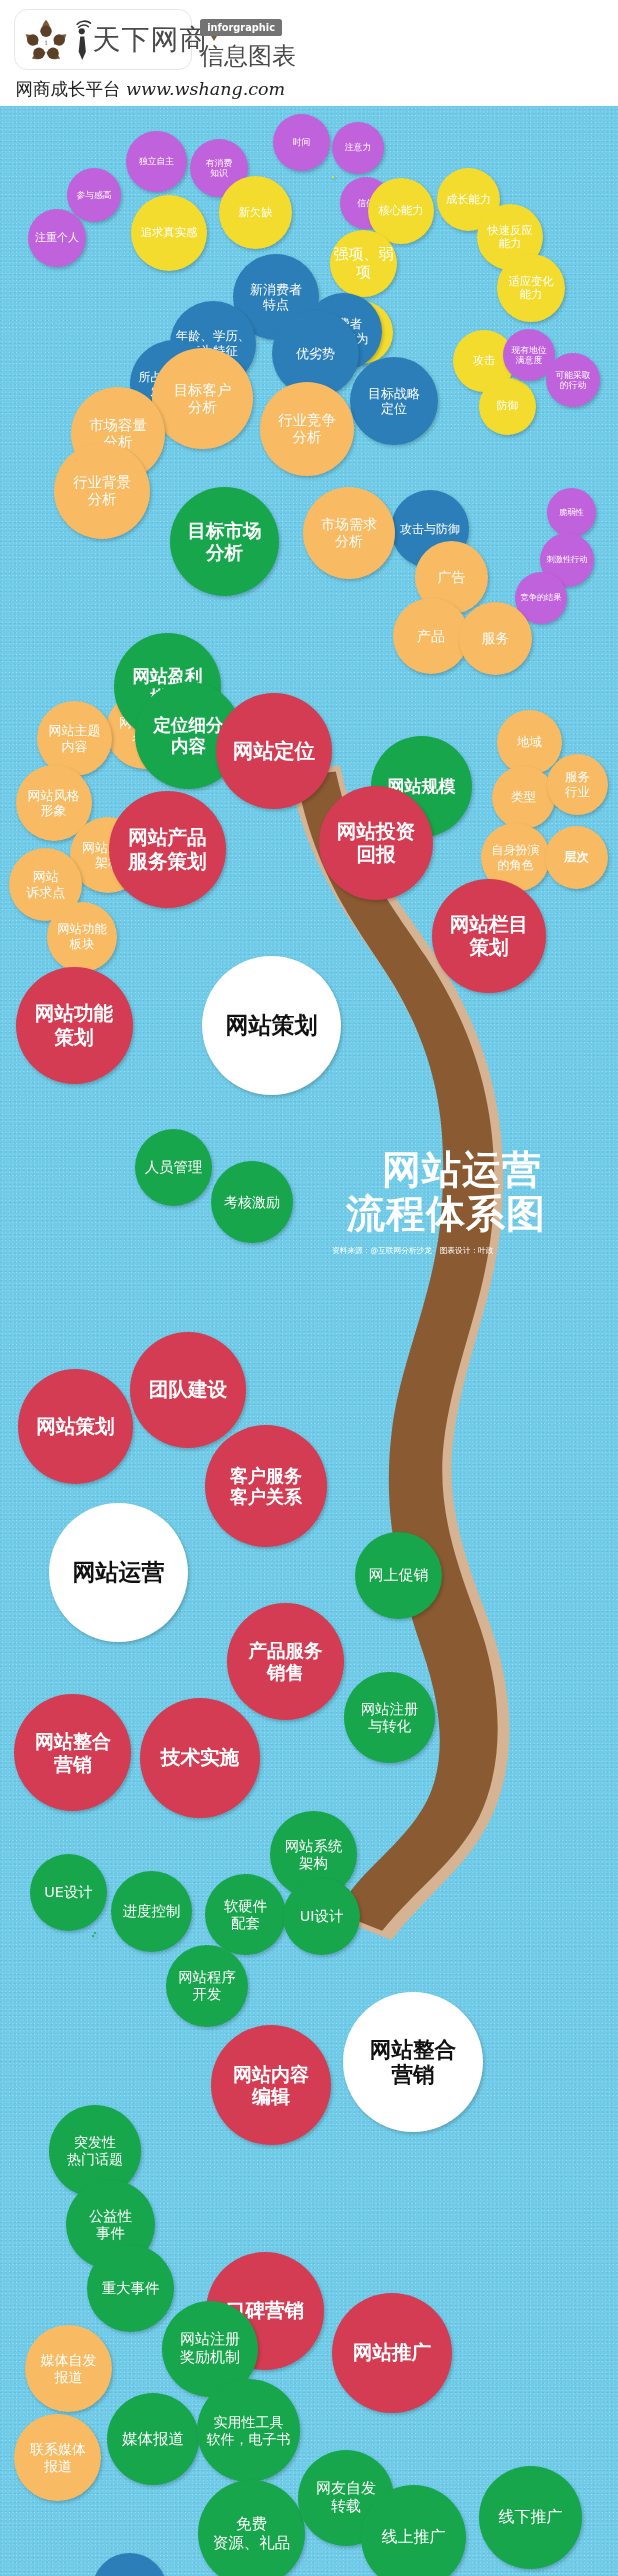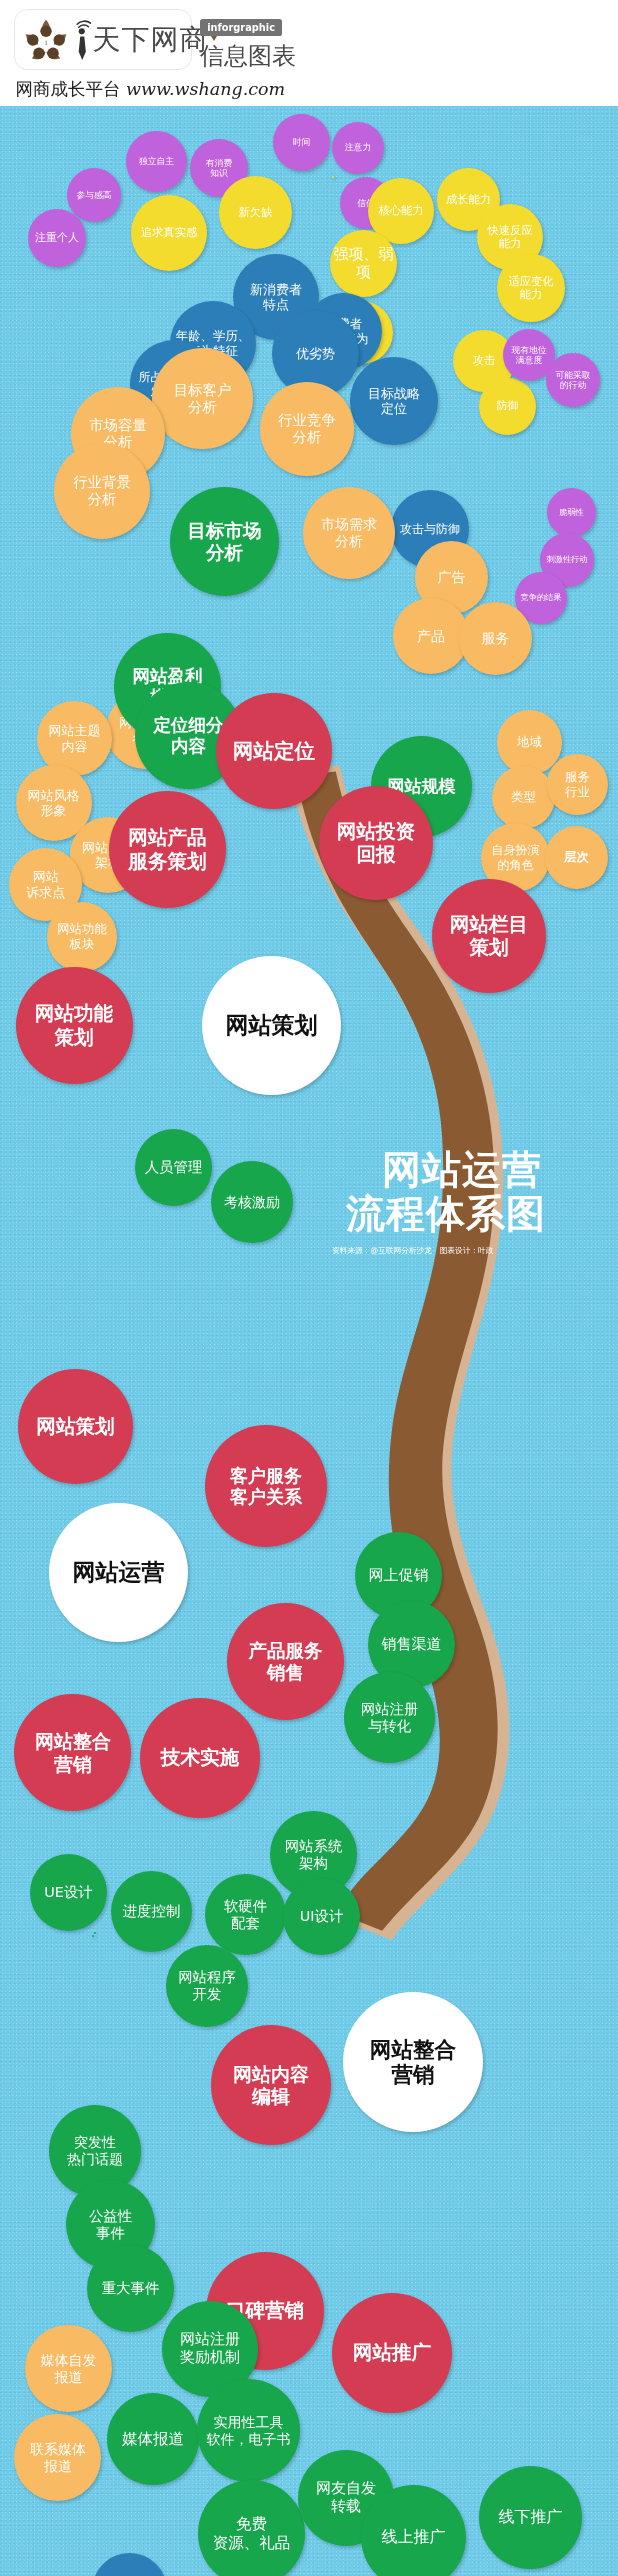--- a/index.html
+++ b/index.html
@@ -588,20 +588,23 @@
       </div>
     <div class="tail t-green" style="left:161px;top:1086px;border-top-width:33px;transform:rotate(4deg);border-left-width:7.2px;border-right-width:7.2px;"></div>
 
     <div class="tail t-green" style="left:130px;top:1109px;border-top-width:34px;transform:rotate(-40deg);border-left-width:7.2px;border-right-width:7.2px;"></div>
 
     <div class="b c-green" style="left:211px;top:1055px;width:82px;height:82px;font-size:14px;">
         <span>考核激励</span>
       </div>
     <div class="tail t-green" style="left:200px;top:1101px;border-top-width:35px;transform:rotate(50deg);border-left-width:7.2px;border-right-width:7.2px;"></div>
 
+    <div class="b c-red" style="left:130px;top:1226px;width:116px;height:116px;font-size:19.6px;font-weight:bold;">
+        <span>团队建设</span>
+      </div>
     <div class="tail t-red" style="left:138px;top:1234px;border-top-width:49px;transform:rotate(176deg);border-left-width:8.2px;border-right-width:8.2px;"></div>
     <div class="tail t-red" style="left:134px;top:1319px;border-top-width:60px;transform:rotate(-4deg);border-left-width:8.2px;border-right-width:8.2px;"></div>
 
     <div class="b c-red" style="left:18px;top:1263px;width:115px;height:115px;font-size:19.6px;font-weight:bold;">
         <span>网站策划</span>
       </div>
     <div class="tail t-red" style="left:103px;top:1340px;border-top-width:46px;transform:rotate(-156deg);border-left-width:8.2px;border-right-width:8.2px;"></div>
 
     <div class="b c-red" style="left:205px;top:1319px;width:122px;height:122px;font-size:18px;font-weight:bold;">
         <span>
@@ -609,23 +612,20 @@
           <div>客户关系</div>
         </span>
       </div>
     <div class="tail t-red" style="left:205px;top:1384px;border-top-width:52px;transform:rotate(-112deg);border-left-width:8.2px;border-right-width:8.2px;"></div>
 
     <div class="b c-green" style="left:355px;top:1426px;width:87px;height:87px;font-size:15px;">
         <span>网上促销</span>
       </div>
     <div class="tail t-green" style="left:361px;top:1489px;border-top-width:36px;transform:rotate(-36deg);border-left-width:7.2px;border-right-width:7.2px;"></div>
 
-    <div class="b c-green" style="left:368px;top:1495px;width:87px;height:87px;font-size:15px;">
-        <span>销售渠道</span>
-      </div>
     <div class="tail t-green" style="left:354px;top:1533px;border-top-width:36px;transform:rotate(-104deg);border-left-width:7.2px;border-right-width:7.2px;"></div>
 
     <div class="b c-green" style="left:344px;top:1566px;width:91px;height:91px;font-size:14.4px;">
         <span>
           <div>网站注册</div>
           <div>与转化</div>
         </span>
       </div>
     <div class="tail t-green" style="left:335px;top:1572px;border-top-width:40px;transform:rotate(-140deg);border-left-width:7.2px;border-right-width:7.2px;"></div>
 

